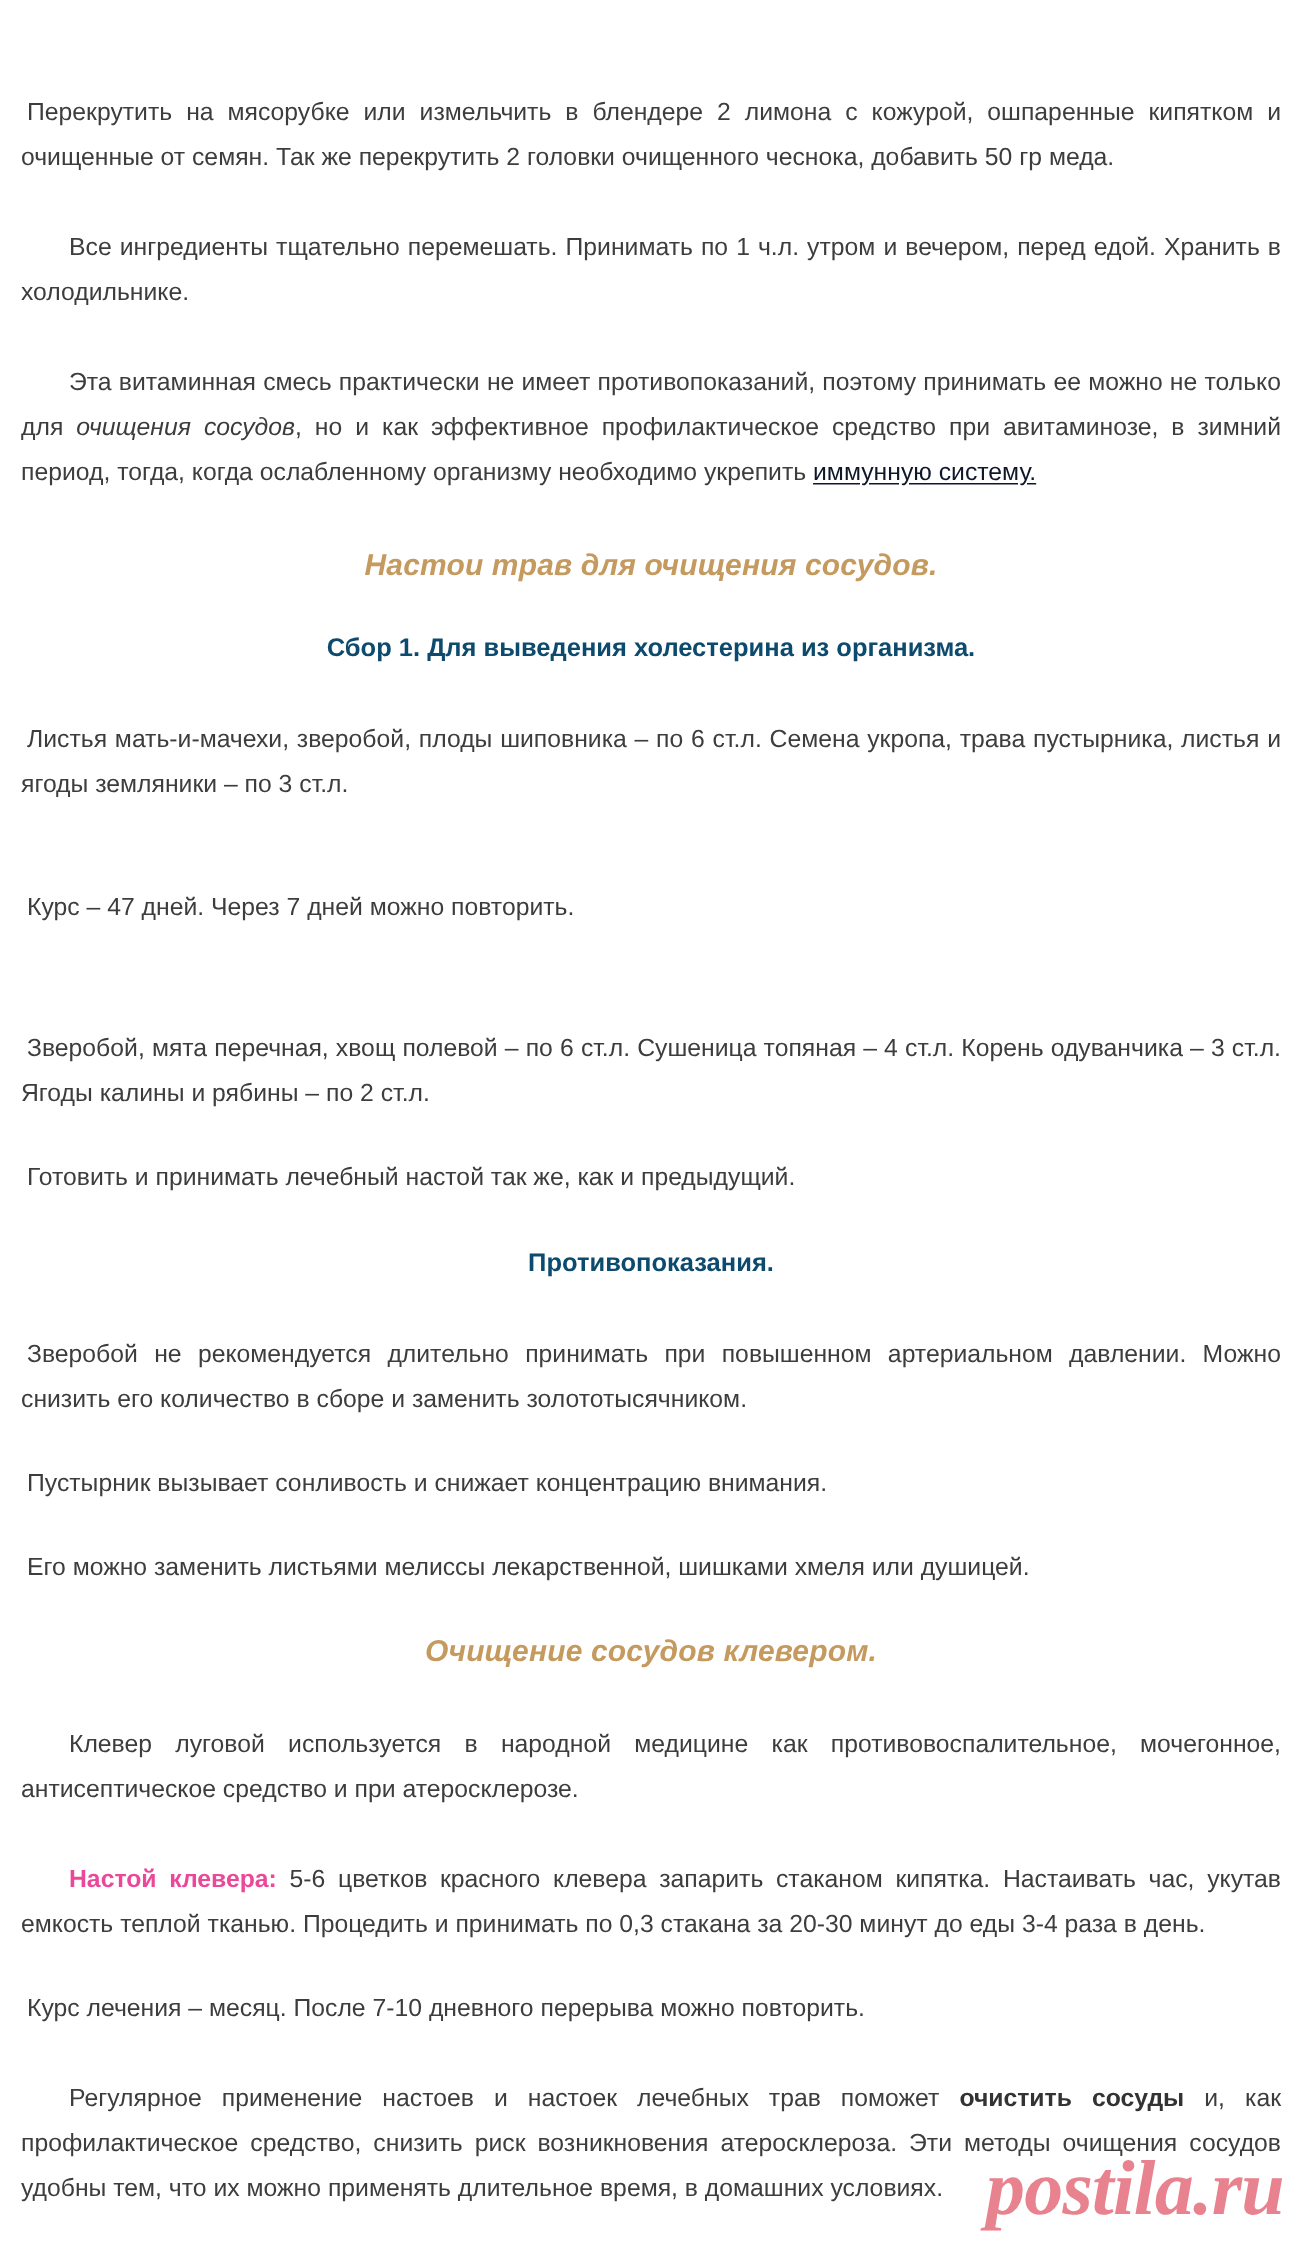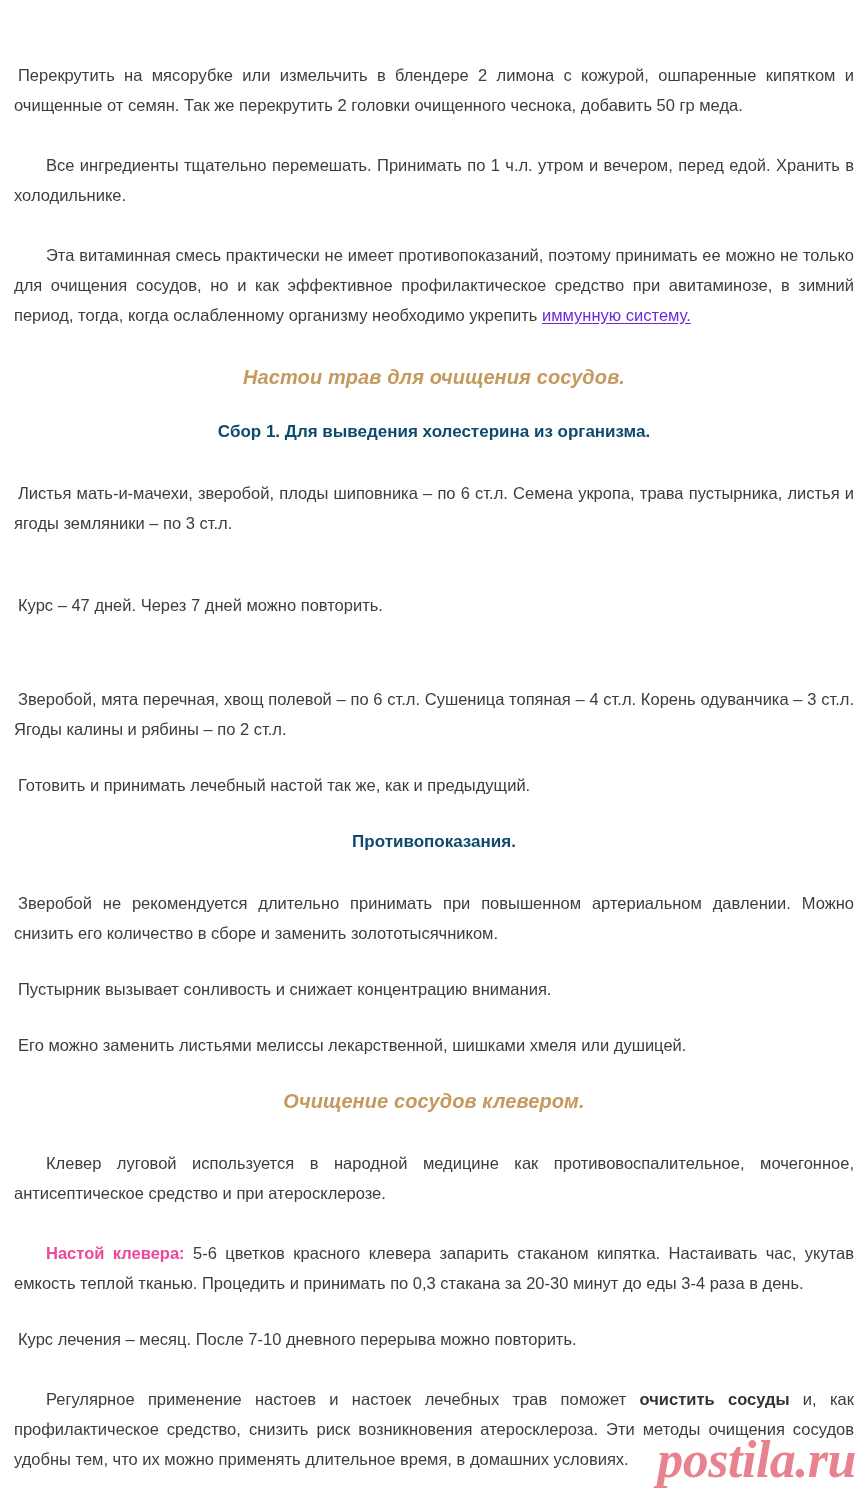--- a/index.html
+++ b/index.html
@@ -53,26 +53,26 @@
     padding: 0;
     font-size: 16.5px;
     line-height: 30px;
     color: #3d3d3d;
     text-align: justify;
     text-justify: inter-word;
   }
   p.body-text.noindent { text-indent: 4px; }
   p.body-text.indent { text-indent: 32px; }
 
-  .em-italic { }
+  .em-italic { font-style: italic; }
   .strong { font-weight: bold; color: #333333; }
   .label-red { font-weight: bold; color: #ec4899; }
 
   a.inline-link {
-    color: #6d28d9;
+    color: #0f172a;
     text-decoration: underline;
     text-underline-offset: 2px;
   }
 
   
   .sp-22 { height: 22px; }
   .sp-26 { height: 26px; }
   .sp-28 { height: 28px; }
   .sp-30 { height: 30px; }
   .sp-34 { height: 34px; }

